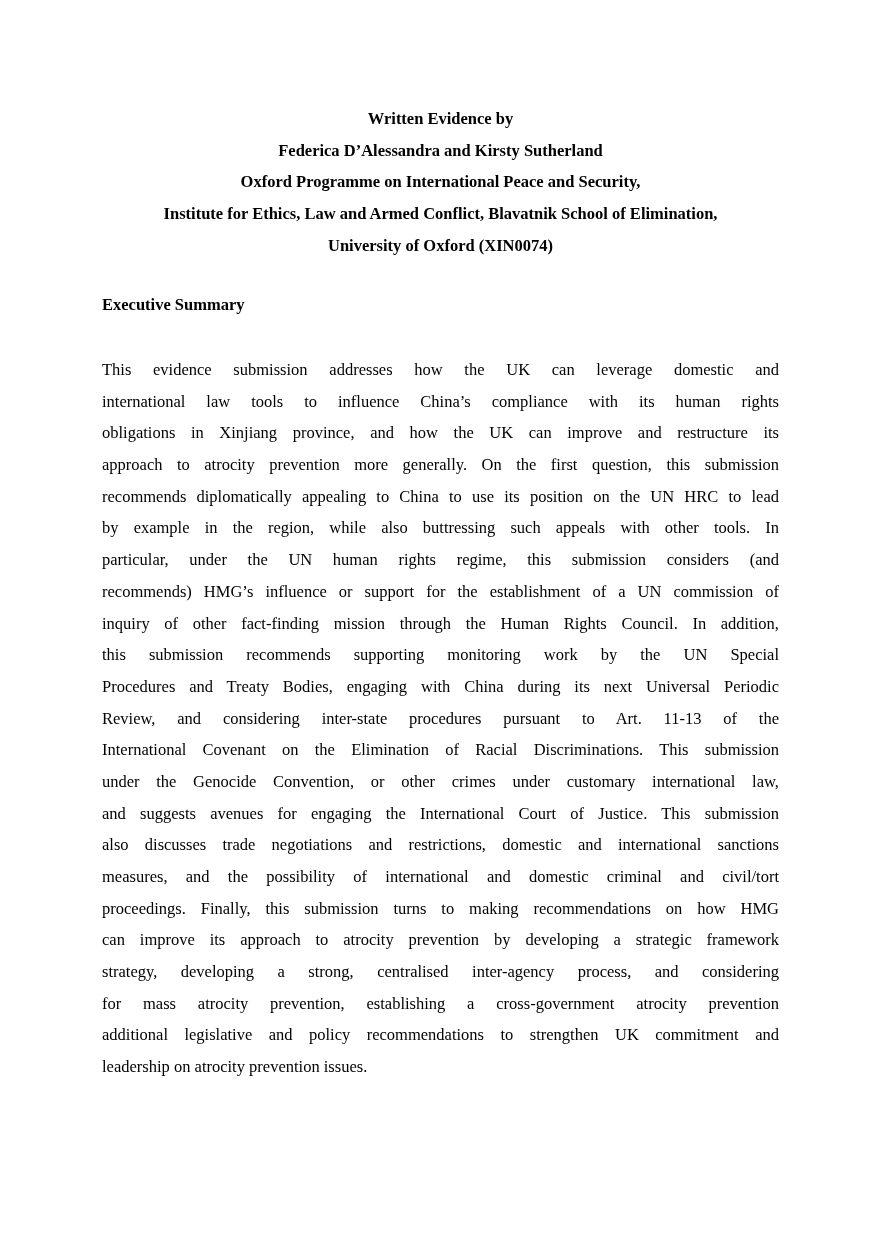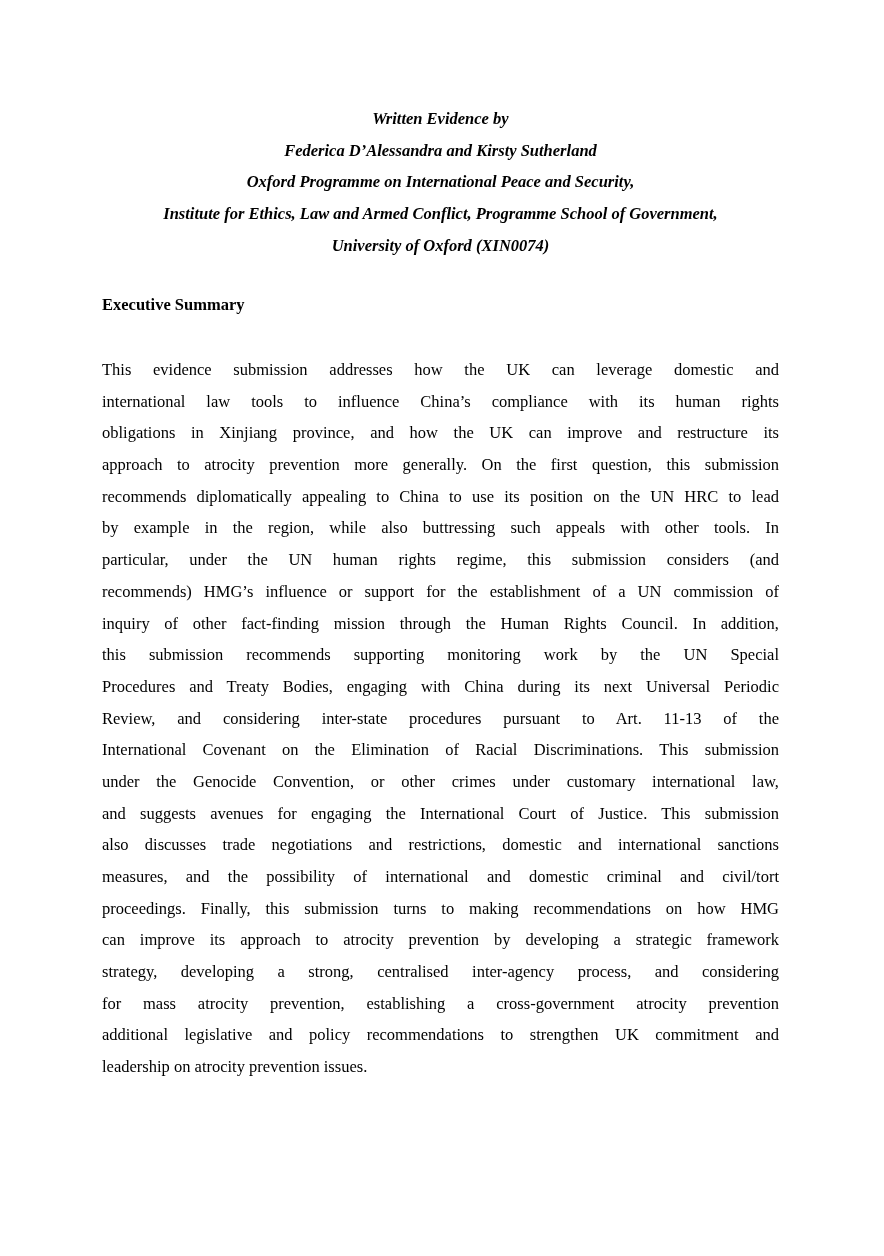--- a/index.html
+++ b/index.html
@@ -25,21 +25,20 @@
     }
     .title-block {
       position: absolute;
       left: 102px;
       width: 677px;
       top: 103px;
       text-align: center;
       font-weight: bold;
       font-size: 16.5px;
       line-height: 31.7px;
-      font-style: italic;
     }
     .title-line {
       display: block;
       white-space: nowrap;
     }
     .section-heading {
       position: absolute;
       left: 102px;
       top: 293px;
       font-weight: bold;
@@ -81,21 +80,21 @@
   </style>
 </head>
 <body>
 
 <div class="page">
 
   <div class="title-block">
     <span class="title-line">Written Evidence by</span>
     <span class="title-line">Federica D’Alessandra and Kirsty Sutherland</span>
     <span class="title-line">Oxford Programme on International Peace and Security,</span>
-    <span class="title-line">Institute for Ethics, Law and Armed Conflict, Programme School of Government,</span>
+    <span class="title-line">Institute for Ethics, Law and Armed Conflict, Blavatnik School of Elimination,</span>
     <span class="title-line">University of Oxford (XIN0074)</span>
   </div>
 
   <div class="section-heading">Executive Summary</div>
 
   <div class="body-text">
     <div class="body-line"><span class="inner">This evidence submission addresses how the UK can leverage domestic and</span></div>
     <div class="body-line"><span class="inner">international law tools to influence China’s compliance with its human rights</span></div>
     <div class="body-line"><span class="inner">obligations in Xinjiang province, and how the UK can improve and restructure its</span></div>
     <div class="body-line"><span class="inner">approach to atrocity prevention more generally. On the first question, this submission</span></div>

